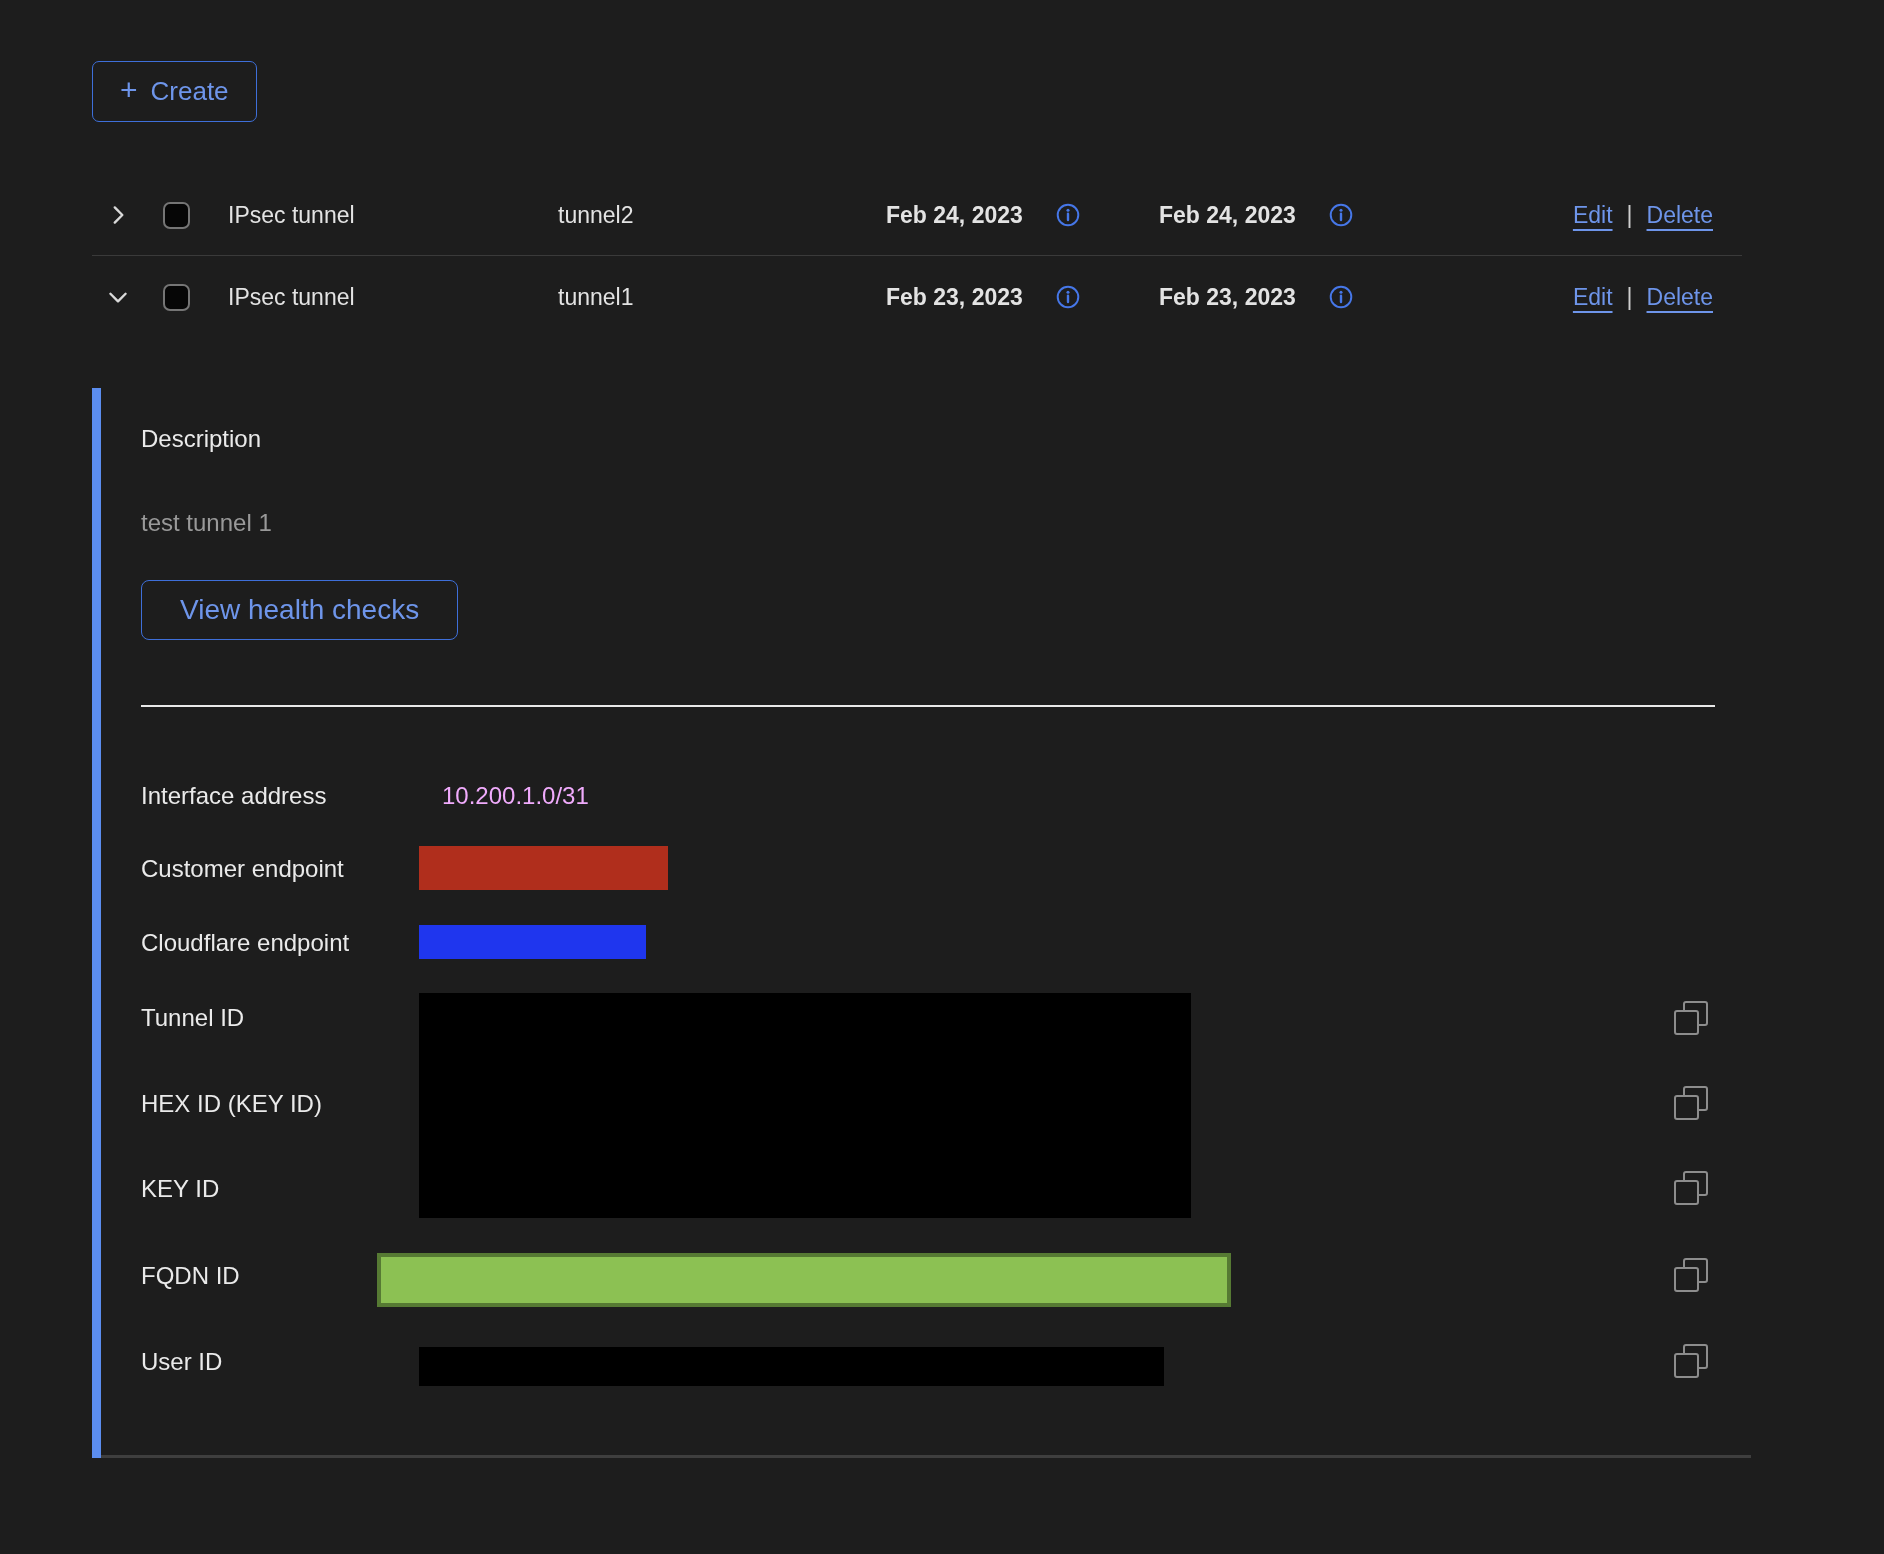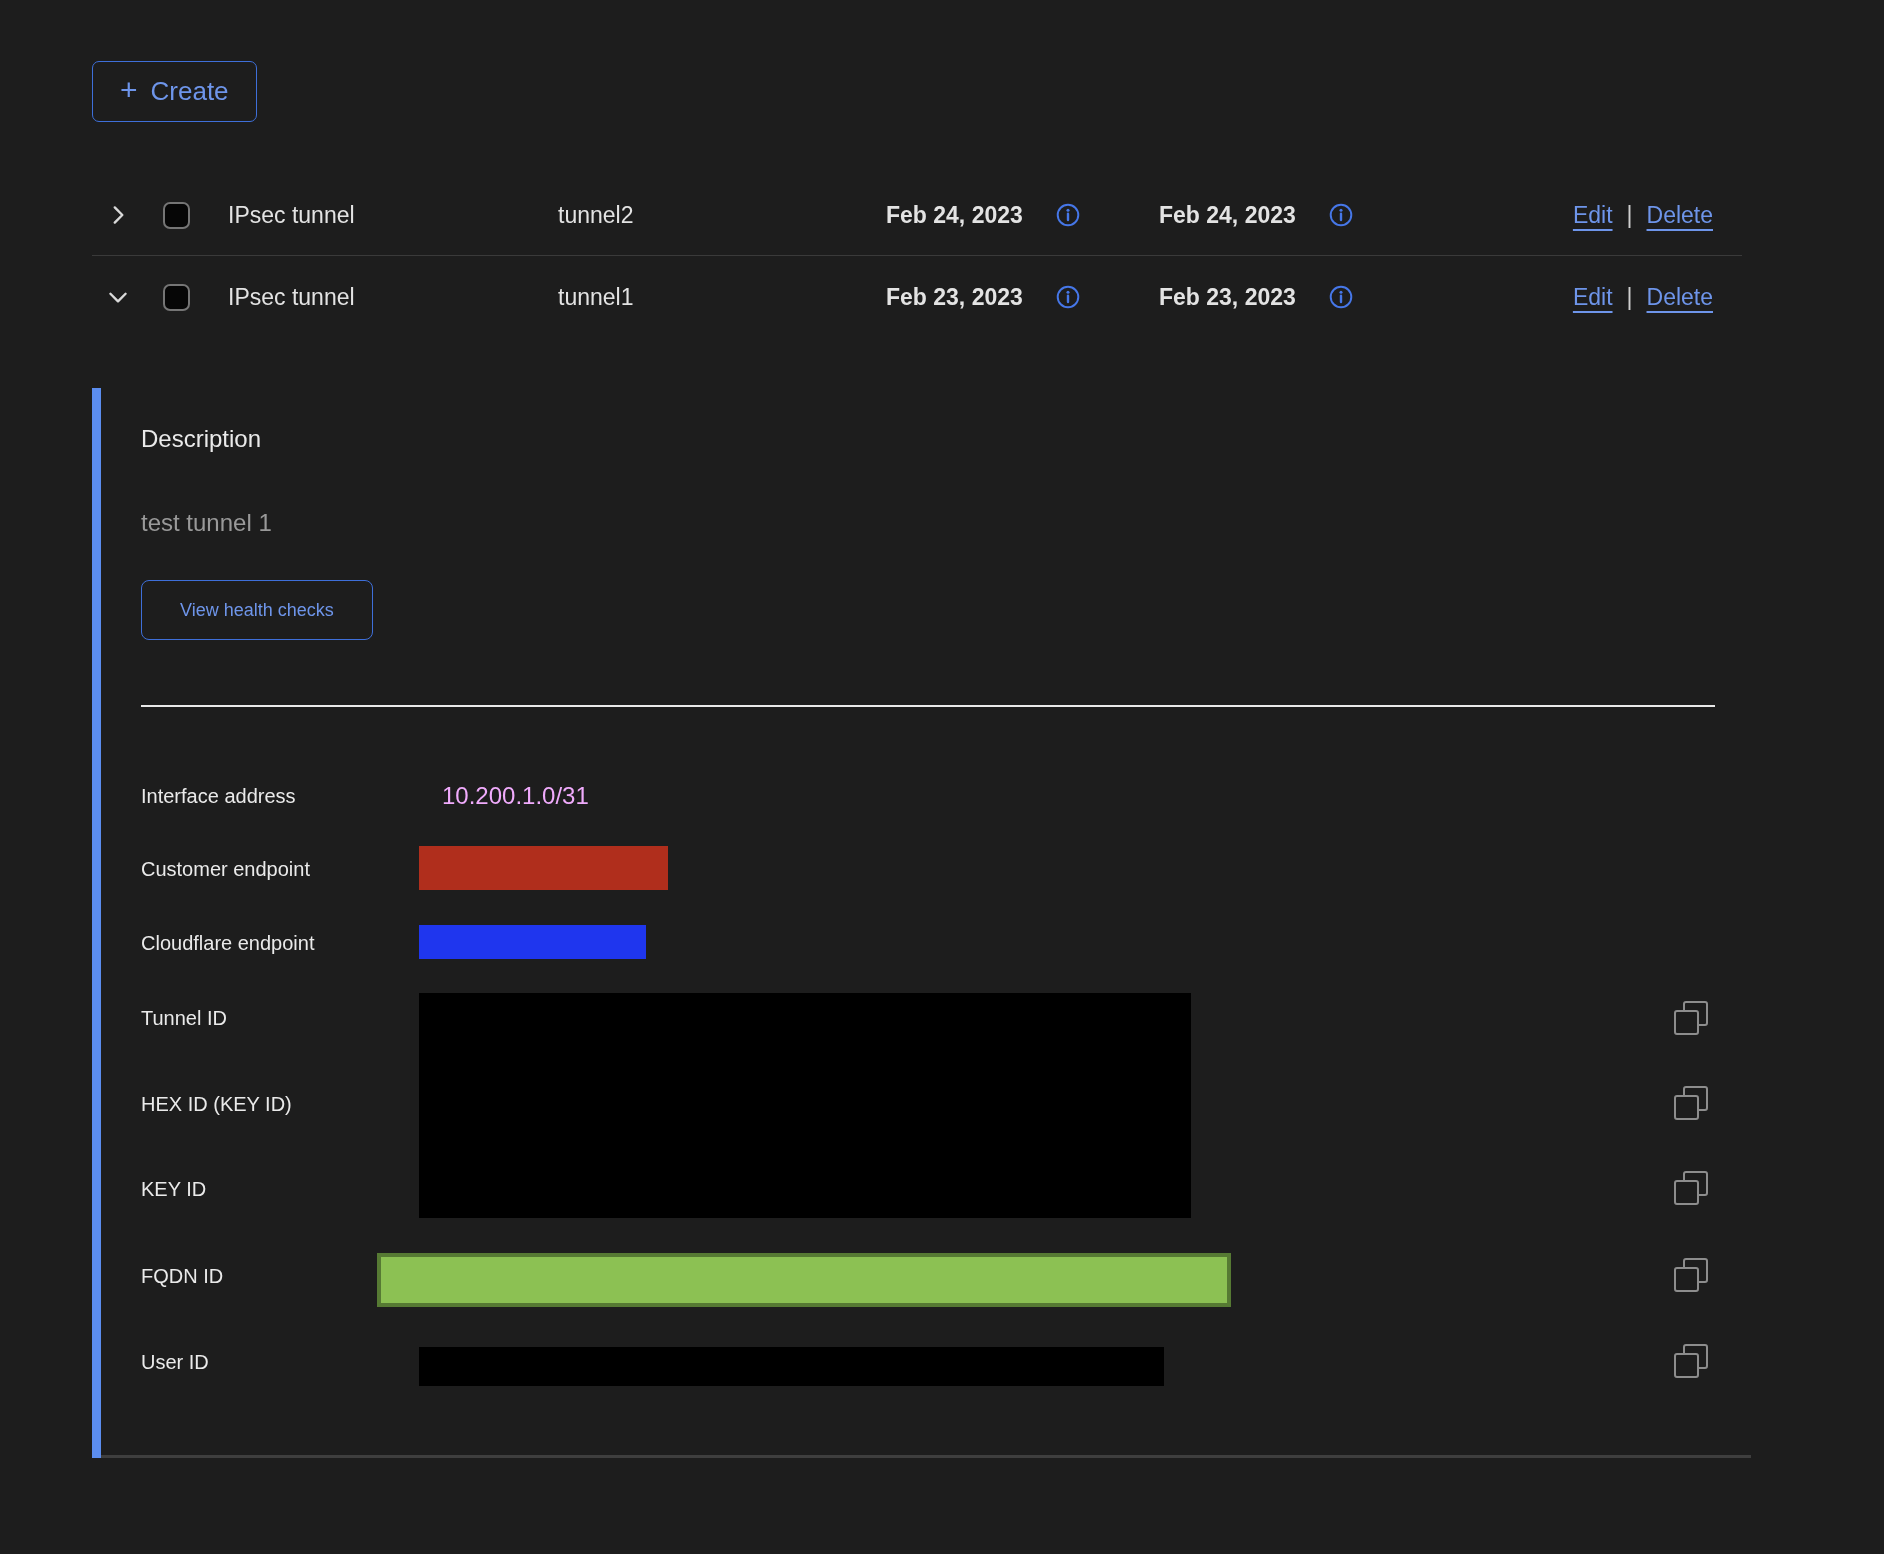--- a/index.html
+++ b/index.html
@@ -48,26 +48,26 @@
     position:absolute; left:92px; top:388px; width:1650px; height:1070px;
     border-left:9px solid #5b8def;
   }
   .panel .abs { position:absolute; }
   .section-label { font-size:24px; color:#eaeaea; line-height:30px; }
   .muted { color:#999999; }
   .health-btn {
     position:absolute; left:40px; top:192px; height:60px; padding:0 38px;
     display:flex; align-items:center; background:transparent;
     border:1.5px solid #3e6fd9; border-radius:8px;
-    color:#6e95ea; font-size:18px; cursor:pointer; font-family:inherit;
+    color:#6e95ea; font-size:28px; cursor:pointer; font-family:inherit;
   }
   .white-divider { position:absolute; left:40px; top:317px; width:1574px; height:2px; background:#e8e8e8; }
   .bottom-divider { position:absolute; left:0; bottom:0; width:1650px; height:3px; background:#3e3e3e; }
 
-  .field-label { position:absolute; left:40px; font-size:20px; color:#eaeaea; line-height:30px; }
+  .field-label { position:absolute; left:40px; font-size:24px; color:#eaeaea; line-height:30px; }
   .field-value { position:absolute; font-size:24px; color:#f0abfc; line-height:30px; }
 
   .redact { position:absolute; }
   .redact-red   { left:318px; top:458px; width:249px; height:44px; }
   .redact-blue  { left:318px; top:537px; width:227px; height:34px; }
   .redact-ids   { left:318px; top:605px; width:772px; height:225px; background:#000; }
   .redact-fqdn  { left:276px; top:865px; width:854px; height:54px; border:4px solid #567a33; }
   .redact-user  { left:318px; top:959px; width:745px; height:39px; background:#000; }
 
   .copy-icon { position:absolute; left:1573px; width:34px; height:34px; cursor:pointer; }

